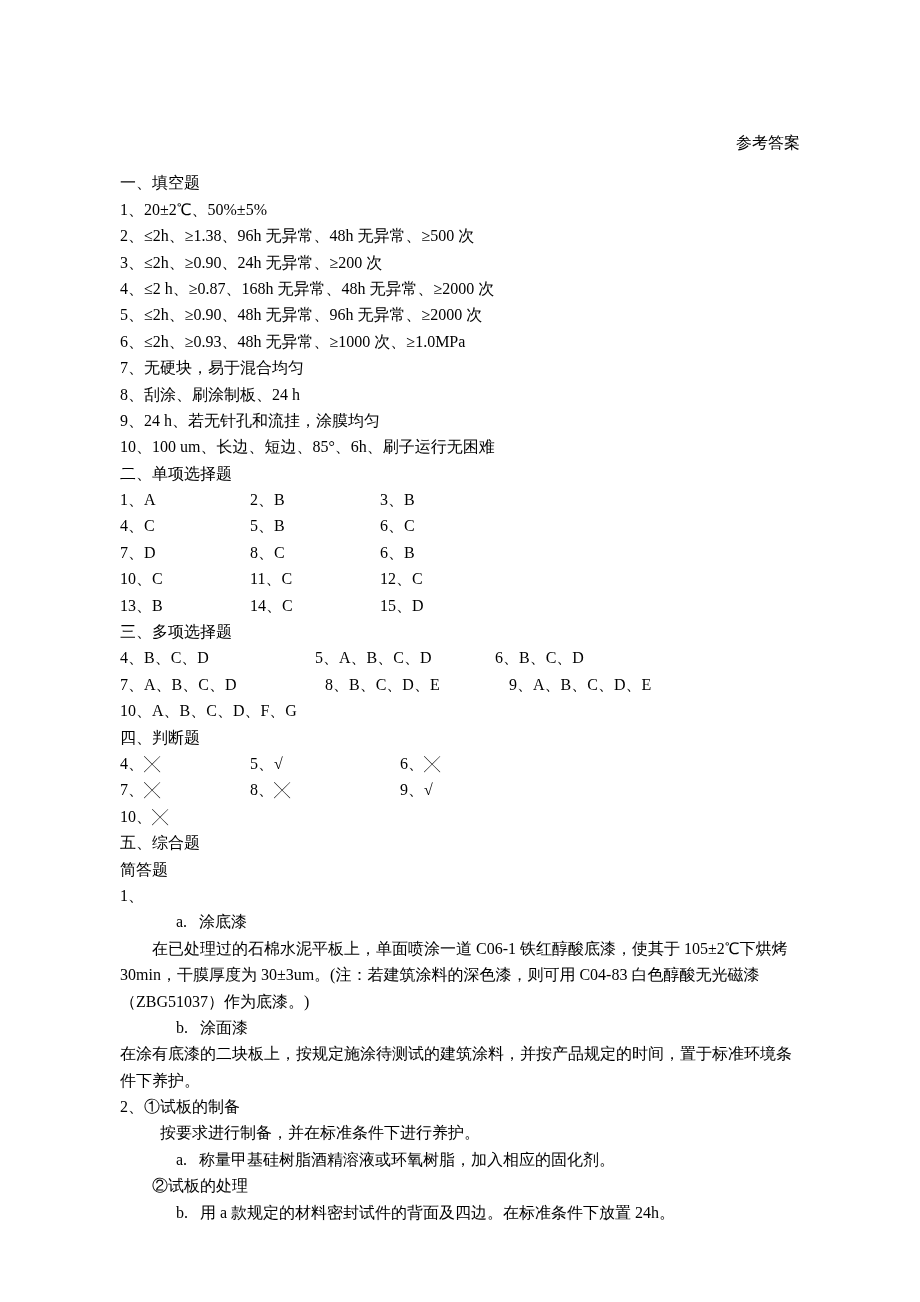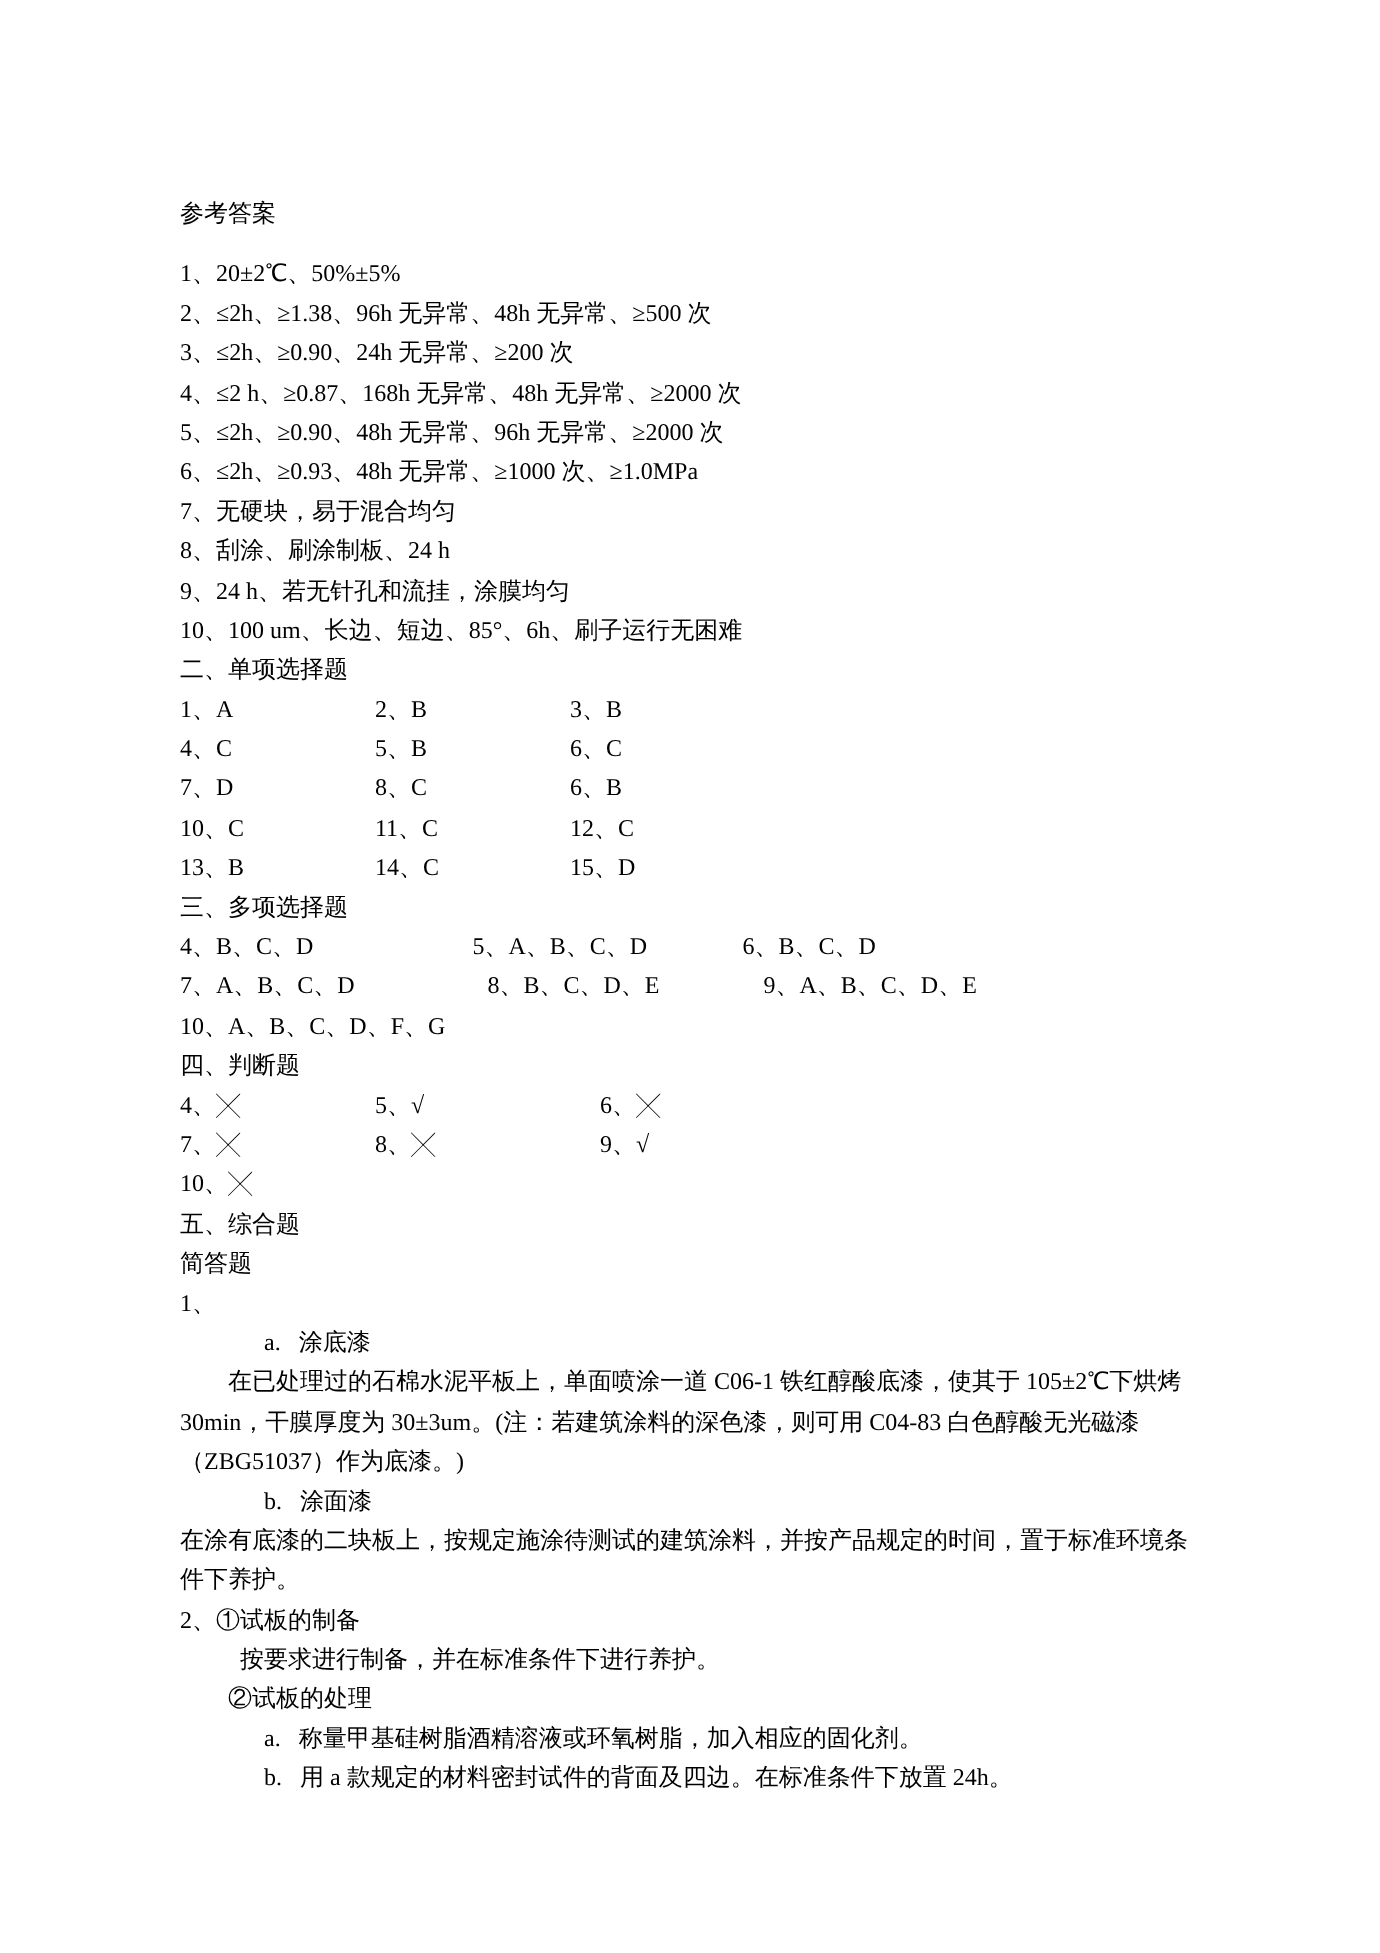--- a/index.html
+++ b/index.html
@@ -10,39 +10,40 @@
   }
   body {
     font-family: "SimSun", "宋体", serif;
     font-size: 16px;
     color: #000000;
     line-height: 1.65;
     padding: 130px 120px 60px 120px;
     box-sizing: border-box;
   }
   .title {
-    text-align: left;
+    text-align: right;
     margin-bottom: 14px;
   }
   .line {
     white-space: pre;
   }
   .para {
     white-space: pre-wrap;
   }
   .indent1 { padding-left: 2em; }
   .indent1b { padding-left: 2.5em; }
   .indent2 { padding-left: 3.5em; }
 </style>
 </head>
 <body>
 
 <div class="title">参考答案</div>
 
 <div>
+  <div class="line">一、填空题</div>
   <div class="line">1、20±2℃、50%±5%</div>
   <div class="line">2、≤2h、≥1.38、96h 无异常、48h 无异常、≥500 次</div>
   <div class="line">3、≤2h、≥0.90、24h 无异常、≥200 次</div>
   <div class="line">4、≤2 h、≥0.87、168h 无异常、48h 无异常、≥2000 次</div>
   <div class="line">5、≤2h、≥0.90、48h 无异常、96h 无异常、≥2000 次</div>
   <div class="line">6、≤2h、≥0.93、48h 无异常、≥1000 次、≥1.0MPa</div>
   <div class="line">7、无硬块，易于混合均匀</div>
   <div class="line">8、刮涂、刷涂制板、24 h</div>
   <div class="line">9、24 h、若无针孔和流挂，涂膜均匀</div>
   <div class="line">10、100 um、长边、短边、85°、6h、刷子运行无困难</div>
@@ -74,16 +75,16 @@
 <div>
   <div class="line">五、综合题</div>
   <div class="line">简答题</div>
   <div class="line">1、</div>
   <div class="line indent2">a.   涂底漆</div>
   <div class="para" style="text-indent:2em">在已处理过的石棉水泥平板上，单面喷涂一道 C06-1 铁红醇酸底漆，使其于 105±2℃下烘烤 30min，干膜厚度为 30±3um。(注：若建筑涂料的深色漆，则可用 C04-83 白色醇酸无光磁漆（ZBG51037）作为底漆。)</div>
   <div class="line indent2">b.   涂面漆</div>
   <div class="para">在涂有底漆的二块板上，按规定施涂待测试的建筑涂料，并按产品规定的时间，置于标准环境条件下养护。</div>
   <div class="line">2、①试板的制备</div>
   <div class="line indent1b">按要求进行制备，并在标准条件下进行养护。</div>
+  <div class="line indent2">a.   称量甲基硅树脂酒精溶液或环氧树脂，加入相应的固化剂。</div>
   <div class="line indent1">②试板的处理</div>
-  <div class="line indent2">a.   称量甲基硅树脂酒精溶液或环氧树脂，加入相应的固化剂。</div>
   <div class="line indent2">b.   用 a 款规定的材料密封试件的背面及四边。在标准条件下放置 24h。</div>
 </div>
 
 </body></html>

